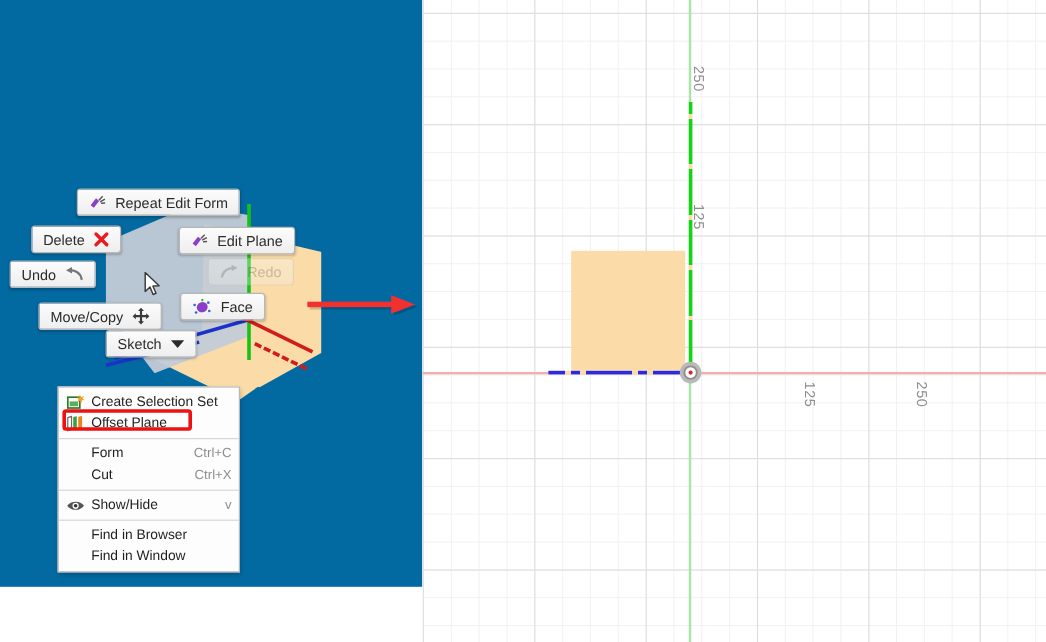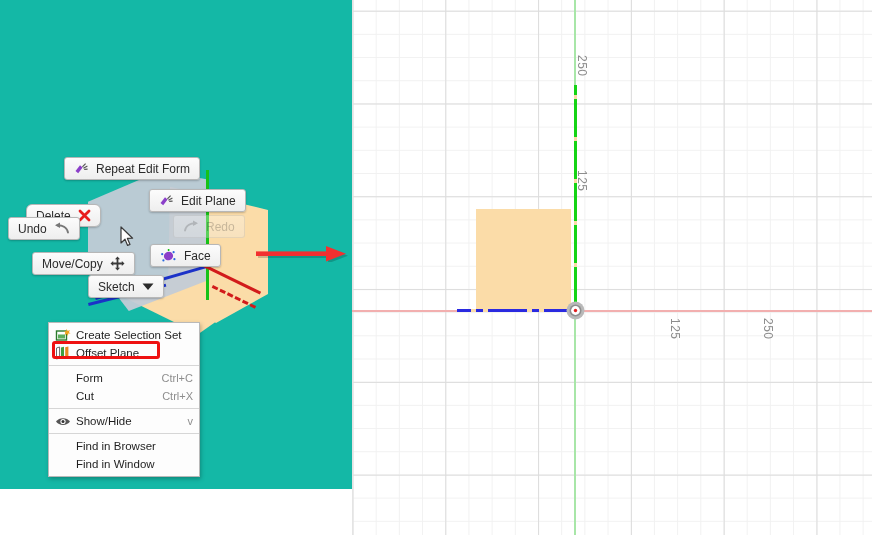--- a/index.html
+++ b/index.html
@@ -16,21 +16,21 @@
     font-size: 12px;
     color: #333;
     -webkit-font-smoothing: antialiased;
   }
 
   
   #left-view {
     position: absolute;
     left: 0; top: 0;
     width: 352px; height: 489px;
-    background: #14b8a6;
+    background: #0369a1;
     overflow: hidden;
   }
 
   
   .geo { position: absolute; }
 
   #face-plane {
     left: 88px; top: 171px;
     width: 120px; height: 140px;
     background: #c3cbd6;
@@ -104,21 +104,21 @@
     opacity: .45;
     color: #8a8a8a;
     background: linear-gradient(rgba(252,252,252,.7), rgba(238,238,238,.7));
     border-color: rgba(183,183,183,.7);
     box-shadow: none;
     align-items: center;
   }
   .mm-label { line-height: 1; }
 
   #btn-repeat  { left: 64px;  top: 157px; }
-  #btn-delete  { left: 26px;  top: 204px; border-radius: 6px; }
+  #btn-delete  { left: 26px;  top: 188px; }
   #btn-editform{ left: 149px; top: 189px; }
   #btn-undo    { left: 8px;   top: 217px; }
   #btn-redo    { left: 173px; top: 215px; }
   #btn-move    { left: 2px;   top: 252px; margin-left: 30px; }
   #btn-face    { left: 150px; top: 244px; }
   #btn-sketch  { left: 88px;  top: 275px; align-items: center; }
 
   .ico { display: inline-block; flex: 0 0 auto; line-height: 0; }
 
   

